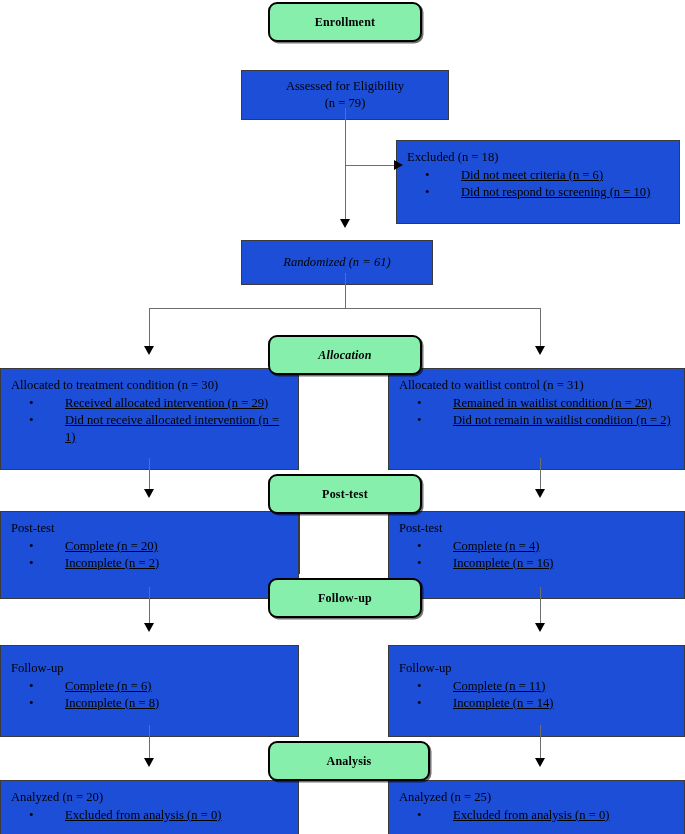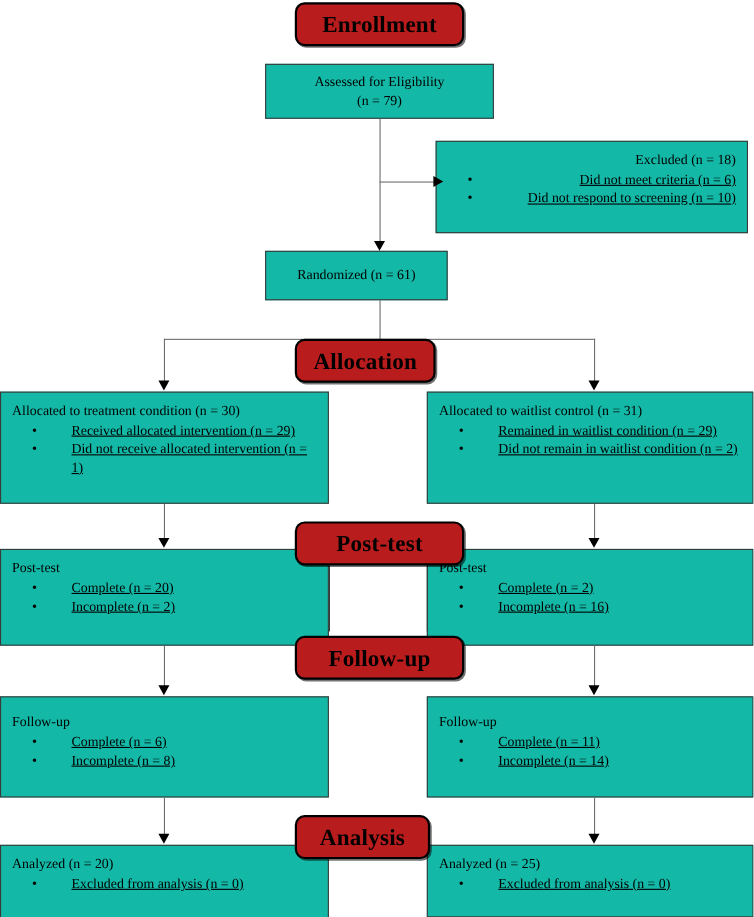--- a/index.html
+++ b/index.html
@@ -1,37 +1,37 @@
 <!DOCTYPE html>
 <html><head>
 <meta charset="utf-8">
 <style>
   html,body{margin:0;padding:0;background:#ffffff;}
   body{width:685px;height:834px;overflow:hidden;
        font-family:"Liberation Serif","DejaVu Serif",serif;color:#000;}
   #stage{position:relative;width:685px;height:834px;}
 
   
-  .box{position:absolute;box-sizing:border-box;background:#14b8a6;
-       border:1.5px solid #3a3a3a;}
+  .box{position:absolute;box-sizing:border-box;background:#1d4ed8;
+       border:1.5px solid #3a3a3a;margin-top:12px;}
   .box .body{padding:8px 10px 6px 10px;font-size:12.6px;line-height:1.34;}
   .box.center .body{display:flex;flex-direction:column;align-items:center;
        justify-content:center;height:100%;padding:0;text-align:center;}
   .ln{display:block;}
 
   
   ul.bl{list-style:none;margin:1px 0 0 0;padding:0 0 0 18px;}
   ul.bl li{position:relative;padding-left:36px;margin:0 0 0 0;line-height:1.34;text-decoration:underline;}
   ul.bl li::before{content:"\2022";position:absolute;left:0;top:-1px;font-size:13px;}
 
   
   .stage{position:absolute;box-sizing:border-box;
-    background:#b91c1c;border:2.5px solid #000;border-radius:9px;
+    background:#86efac;border:2.5px solid #000;border-radius:9px;
     display:flex;align-items:center;justify-content:center;
-    font-weight:bold;font-size:21px;letter-spacing:.2px;z-index:6;
+    font-weight:bold;font-size:12px;letter-spacing:.2px;z-index:6;
     box-shadow:1.5px 1.5px 0 rgba(0,0,0,.55);}
 
   
   .vl{position:absolute;width:0;border-left:1.4px solid #6e6e6e;z-index:1;}
   .hl{position:absolute;height:0;border-top:1.4px solid #6e6e6e;z-index:1;}
   .vlk{position:absolute;width:0;border-left:1.5px solid #3a3a3a;z-index:1;}
   .arrow-d{position:absolute;width:0;height:0;z-index:2;
     border-left:5.5px solid transparent;border-right:5.5px solid transparent;
     border-top:9px solid #000;}
   .arrow-r{position:absolute;width:0;height:0;z-index:2;
@@ -53,44 +53,44 @@
       <span class="ln">(n = 79)</span>
     </div>
   </div>
 
   <div class="vl" style="left:345px;top:108px;height:112px;"></div>
   <div class="arrow-d" style="left:339.5px;top:219px;"></div>
 
   <div class="hl" style="left:345px;top:165px;width:51px;"></div>
   <div class="arrow-r" style="left:394px;top:159.5px;"></div>
 
-  <div class="box" style="left:396px;top:128px;width:284px;height:84px;text-align:right;">
+  <div class="box" style="left:396px;top:128px;width:284px;height:84px;">
     <div class="body">
       <span class="ln">Excluded (n = 18)</span>
       <ul class="bl">
         <li>Did not meet criteria (n = 6)</li>
         <li>Did not respond to screening (n = 10)</li>
       </ul>
     </div>
   </div>
 
-  <div class="box center" style="left:241px;top:228px;width:166px;height:45px;">
+  <div class="box center" style="left:241px;top:228px;width:192px;height:45px;font-style:italic;">
     <div class="body">
       <span class="ln">Randomized (n = 61)</span>
     </div>
   </div>
 
   <div class="vl" style="left:345px;top:273px;height:36px;"></div>
   <div class="hl" style="left:149px;top:308px;width:392px;"></div>
   <div class="vl" style="left:149px;top:308px;height:40px;"></div>
   <div class="arrow-d" style="left:143.5px;top:346px;"></div>
   <div class="vl" style="left:540px;top:308px;height:40px;"></div>
   <div class="arrow-d" style="left:534.5px;top:346px;"></div>
 
-  <div class="stage" style="left:268px;top:308px;width:128px;height:40px;">
+  <div class="stage" style="left:268px;top:335px;width:154px;height:40px;font-style:italic;">
     <span>Allocation</span>
   </div>
 
   <div class="box" style="left:0px;top:356px;width:299px;height:102px;">
     <div class="body">
       <span class="ln">Allocated to treatment condition (n = 30)</span>
       <ul class="bl">
         <li>Received allocated intervention (n = 29)</li>
         <li>Did not receive allocated intervention (n = 1)</li>
       </ul>
@@ -123,21 +123,21 @@
         <li>Complete (n = 20)</li>
         <li>Incomplete (n = 2)</li>
       </ul>
     </div>
   </div>
 
   <div class="box" style="left:388px;top:499px;width:297px;height:88px;">
     <div class="body">
       <span class="ln">Post-test</span>
       <ul class="bl">
-        <li>Complete (n = 2)</li>
+        <li>Complete (n = 4)</li>
         <li>Incomplete (n = 16)</li>
       </ul>
     </div>
   </div>
 
   <div class="vlk" style="left:299px;top:514px;height:60px;"></div>
   <div class="vlk" style="left:388px;top:514px;height:60px;"></div>
 
   <div class="vl" style="left:149px;top:587px;height:38px;"></div>
   <div class="arrow-d" style="left:143.5px;top:623px;"></div>
@@ -166,21 +166,21 @@
         <li>Incomplete (n = 14)</li>
       </ul>
     </div>
   </div>
 
   <div class="vl" style="left:149px;top:725px;height:35px;"></div>
   <div class="arrow-d" style="left:143.5px;top:758px;"></div>
   <div class="vl" style="left:540px;top:725px;height:35px;"></div>
   <div class="arrow-d" style="left:534.5px;top:758px;"></div>
 
-  <div class="stage" style="left:268px;top:741px;width:123px;height:40px;">
+  <div class="stage" style="left:268px;top:741px;width:162px;height:40px;">
     <span>Analysis</span>
   </div>
 
   <div class="box" style="left:0px;top:768px;width:299px;height:84px;">
     <div class="body">
       <span class="ln">Analyzed (n = 20)</span>
       <ul class="bl">
         <li>Excluded from analysis (n = 0)</li>
       </ul>
     </div>

